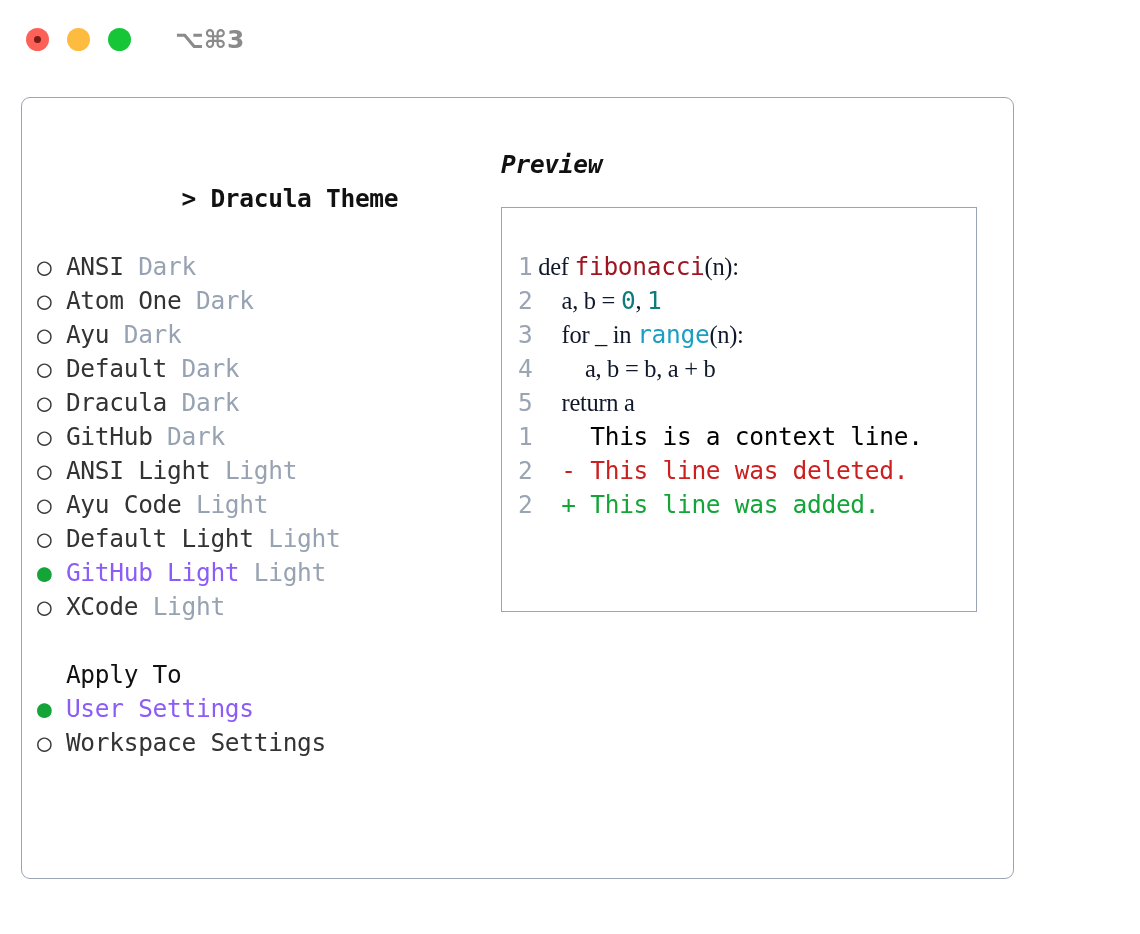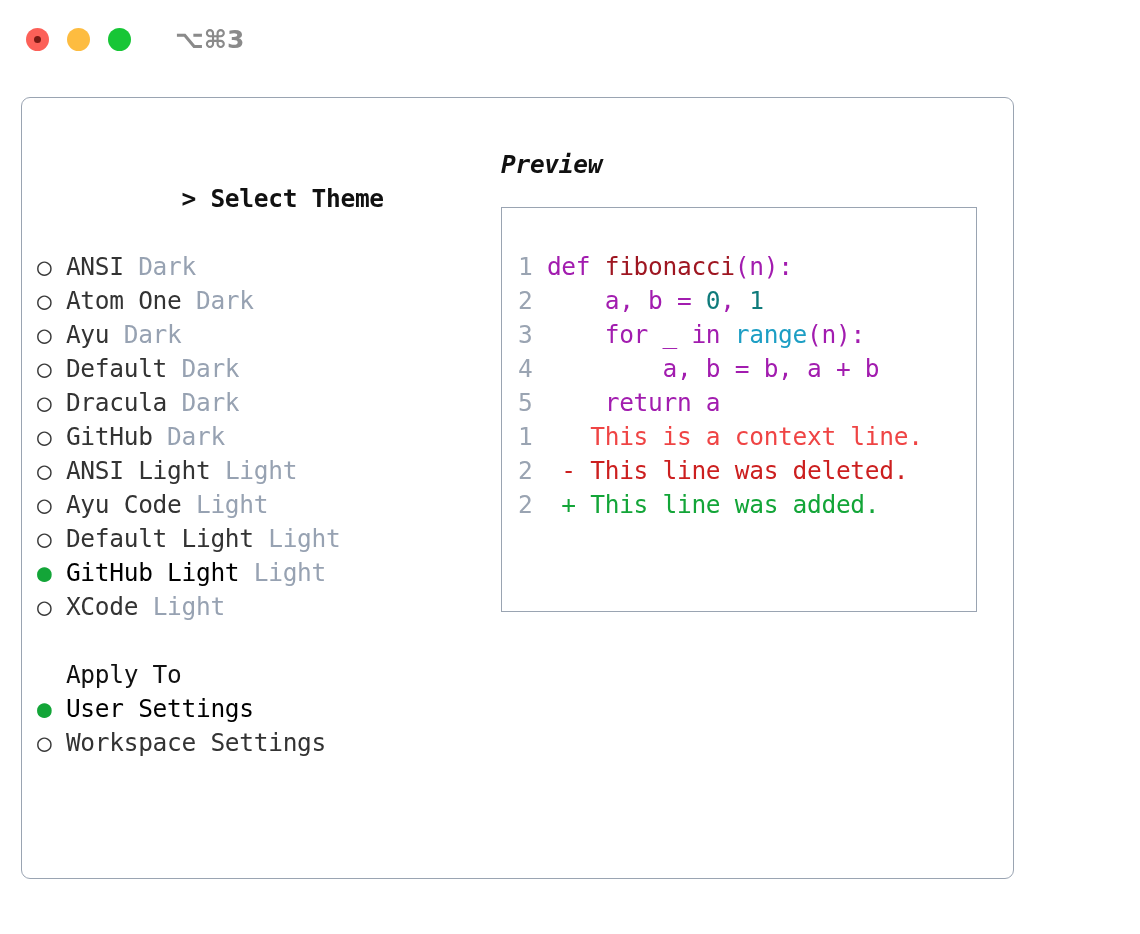--- a/index.html
+++ b/index.html
@@ -112,21 +112,21 @@
     color: #333333;
     letter-spacing: -0.3px;
   }
   .bullet {
     color: #3a3a3a;
   }
   .bullet.sel {
     color: #13a538;
   }
   .theme-name { color: #333333; }
-  .theme-row.selected .theme-name { color: #000000; margin-top: 24px; }
+  .theme-row.selected .theme-name { color: #8b5cf6; margin-top: 24px; }
   .theme-tag { color: #97a2b2; }
 
   .spacer-sm { height: 34px; }
 
   .apply-header {
     font-size: 24.5px;
     color: #111111;
     line-height: 34px;
     white-space: pre;
     letter-spacing: -0.3px;
@@ -171,35 +171,35 @@
     top: 42px;
     white-space: pre;
     font-size: 24.5px;
     line-height: 34px;
     letter-spacing: -0.3px;
   }
   .code-line { white-space: pre; }
   .ln {
     color: #9aa4b2;
   }
-  .tok-plain { color: #a21caf; }
+  .tok-plain { color: #0f172a; font-family: Liberation Serif, serif; }
   .tok-func { color: #9e1621; }
   .tok-num { color: #0f7b7b; }
   .tok-builtin { color: #1c9ec4; }
 
   .diff-area {
     position: absolute;
     left: 16px;
     top: 212px;
     white-space: pre;
     font-size: 24.5px;
     line-height: 34px;
     letter-spacing: -0.3px;
   }
-  .diff-ctx { color: #ef4444; }
+  .diff-ctx { color: #000000; }
   .diff-del { color: #cc1f1f; }
   .diff-add { color: #13a538; }
 </style>
 </head>
 <body>
 
 <div class="window">
 
   <div class="titlebar">
     <div class="lights">
@@ -209,21 +209,21 @@
     </div>
     <div class="shortcut">⌥⌘3</div>
   </div>
 
   <div class="panel">
     <div class="columns">
 
       <div class="left-col">
 
         <div class="list-header">
-          <span>&gt; </span><span>Select Theme</span>
+          <span>&gt; </span><span>Dracula Theme</span>
         </div>
 
         <div id="theme-list">
             <div class="theme-row"><span class="bullet">○ </span><span class="theme-name">ANSI</span><span> </span><span class="theme-tag">Dark</span></div>
             <div class="theme-row"><span class="bullet">○ </span><span class="theme-name">Atom One</span><span> </span><span class="theme-tag">Dark</span></div>
             <div class="theme-row"><span class="bullet">○ </span><span class="theme-name">Ayu</span><span> </span><span class="theme-tag">Dark</span></div>
             <div class="theme-row"><span class="bullet">○ </span><span class="theme-name">Default</span><span> </span><span class="theme-tag">Dark</span></div>
             <div class="theme-row"><span class="bullet">○ </span><span class="theme-name">Dracula</span><span> </span><span class="theme-tag">Dark</span></div>
             <div class="theme-row"><span class="bullet">○ </span><span class="theme-name">GitHub</span><span> </span><span class="theme-tag">Dark</span></div>
             <div class="theme-row"><span class="bullet">○ </span><span class="theme-name">ANSI Light</span><span> </span><span class="theme-tag">Light</span></div>

